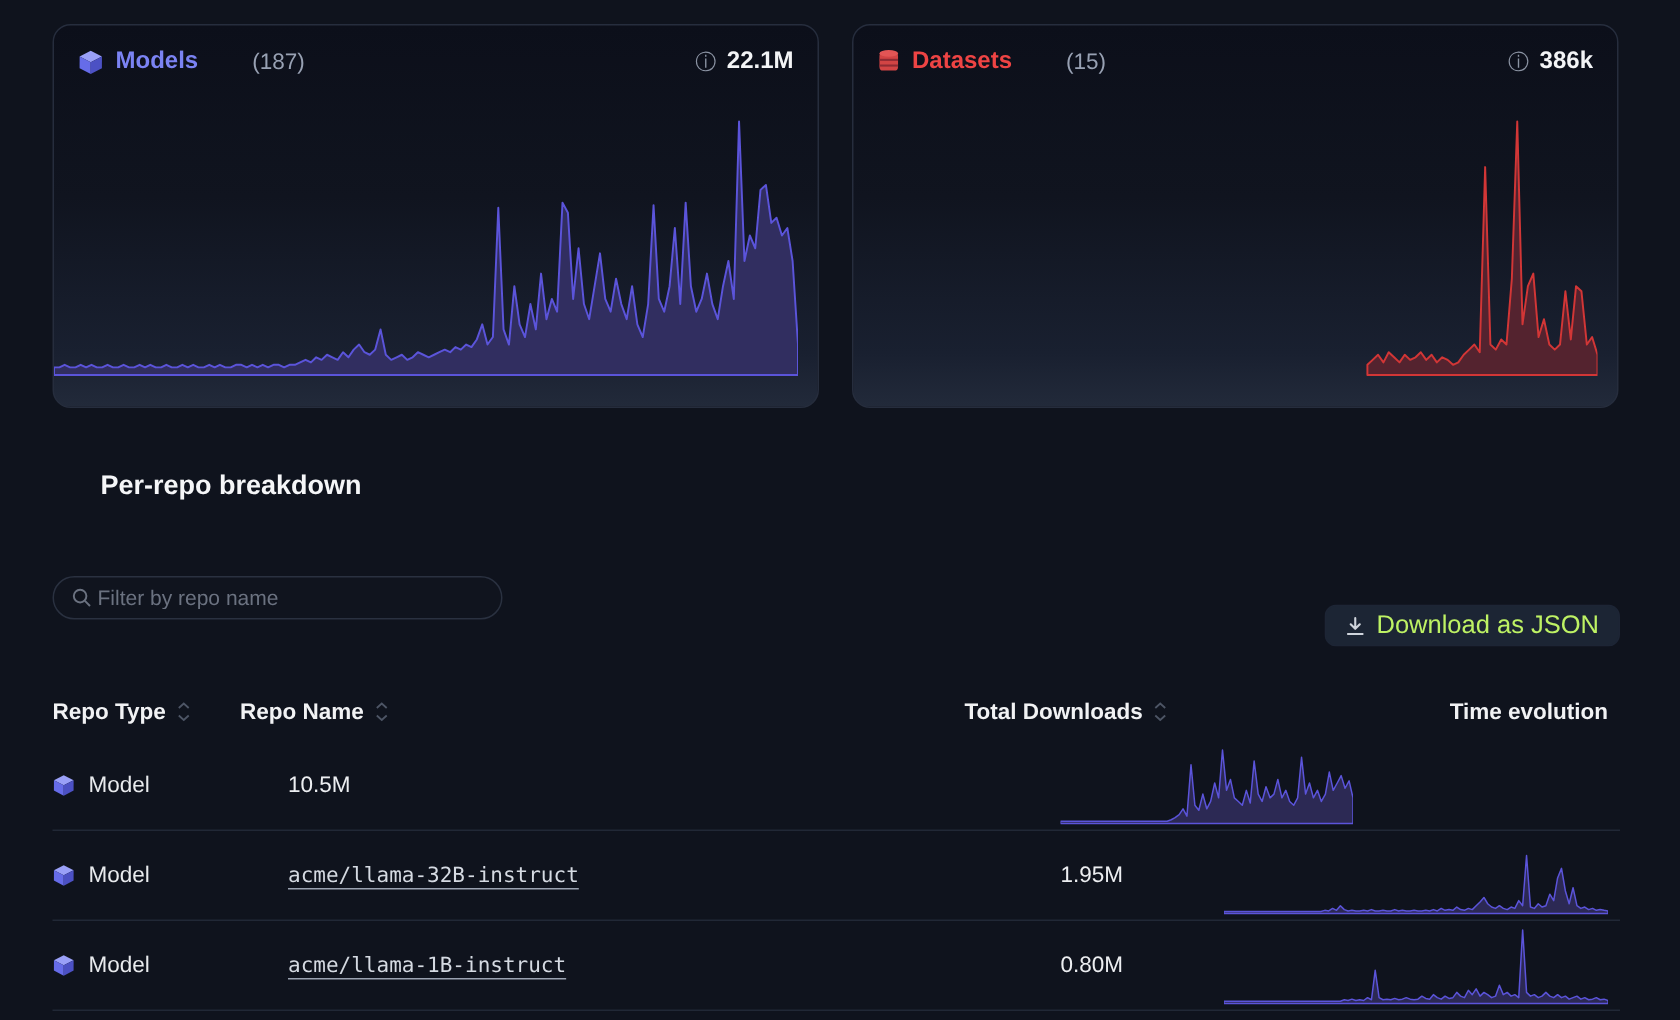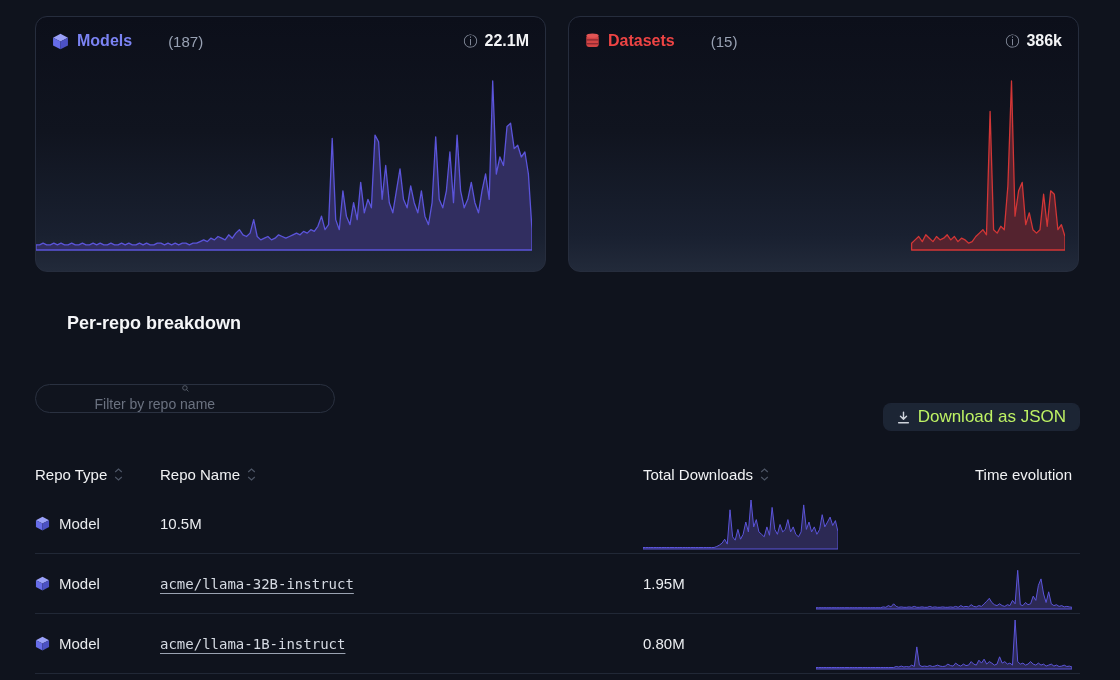--- a/index.html
+++ b/index.html
@@ -40,21 +40,20 @@
   
   .section-title { margin-top:41px; font-size:18px; font-weight:700; color:#f5f6f8;margin-left:32px; }
 
   .toolbar { margin-top:31px; display:flex; justify-content:space-between; align-items:center; }
   .filter-box {
     display:flex; align-items:center; gap:4px;
     width:300px; height:29px;
     border:1px solid #2a3140; border-radius:15px;
     background:#10141e;
     padding:0 12px;
-    flex-direction:column;
   }
   .filter-input {
     flex:1; background:transparent; border:none; outline:none;
     color:#d7dbe2; font-size:14px; font-family:"Liberation Sans", sans-serif;
   }
   .filter-input::placeholder { color:#6b7280; }
   .download-btn {
     display:flex; align-items:center; gap:8px;
     height:28px; padding:0 13px;
     background:#1c2534; border:1px solid #28304012; border-radius:8px;
@@ -66,24 +65,24 @@
   
   .table { margin-top:23px; }
   .thead, .trow {
     display:grid;
     grid-template-columns:125px 483px 1fr 270px;
     align-items:center;
   }
   .thead { height:40px; }
   .th {
     display:flex; align-items:center; gap:7px;
-    font-size:15px; font-weight:400; color:#f1f2f4; white-space:nowrap;
+    font-size:15px; font-weight:700; color:#f1f2f4; white-space:nowrap;
   }
   .th.right { justify-content:flex-end; padding-right:8px; }
-  .trow { height:60px; border-bottom:1px solid #20273420; border-bottom:1px solid #212836; position:relative; }
+  .trow { height:60px; border-bottom:1px solid #20273420; border-bottom:1px solid #212836; position:relative;gap:32px; }
   .cell-type { display:flex; align-items:center; gap:9px; font-size:15px; color:#e8eaed; }
   .repo-link {
     font-family:"DejaVu Sans Mono", monospace;
     font-size:14px; color:#d5dae2;
     text-decoration:underline; text-underline-offset:4px; text-decoration-color:#9aa2b1;
     cursor:pointer;
   }
   .cell-downloads { font-size:15px; color:#eceef1; }
   .cell-spark { display:flex; justify-content:flex-end; align-items:flex-end; height:100%; padding:0 8px 3px 0; }
 

